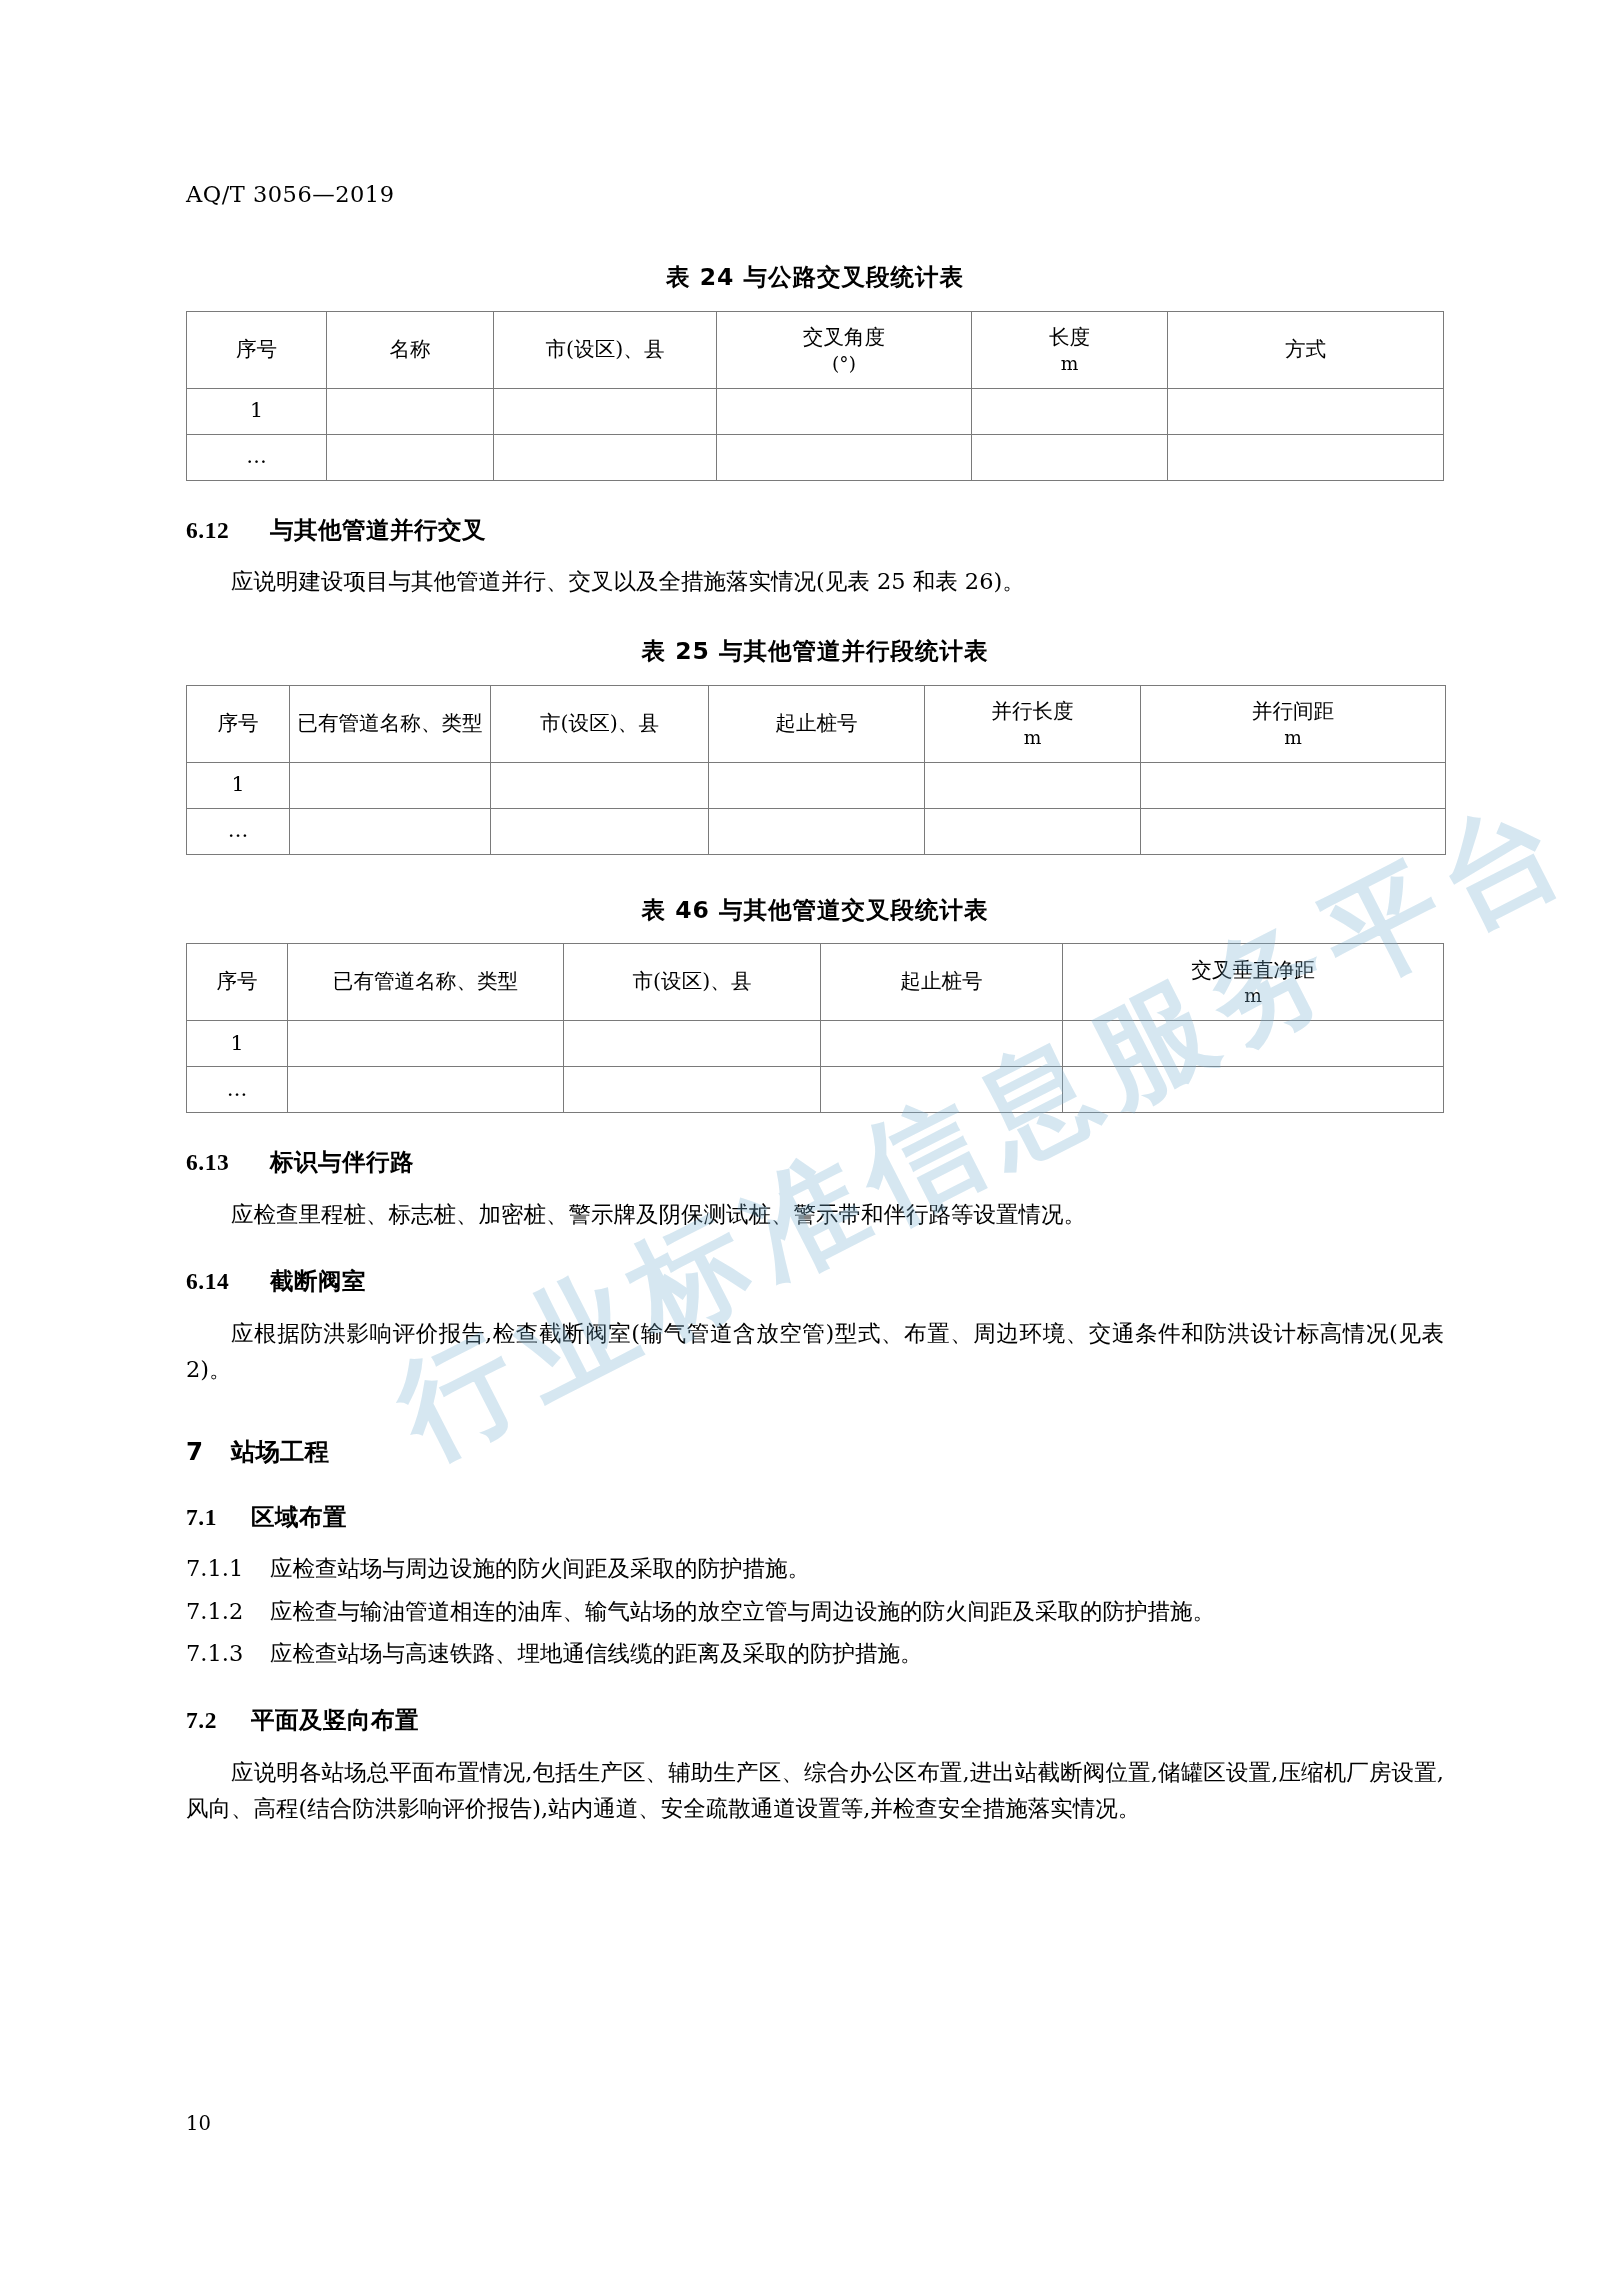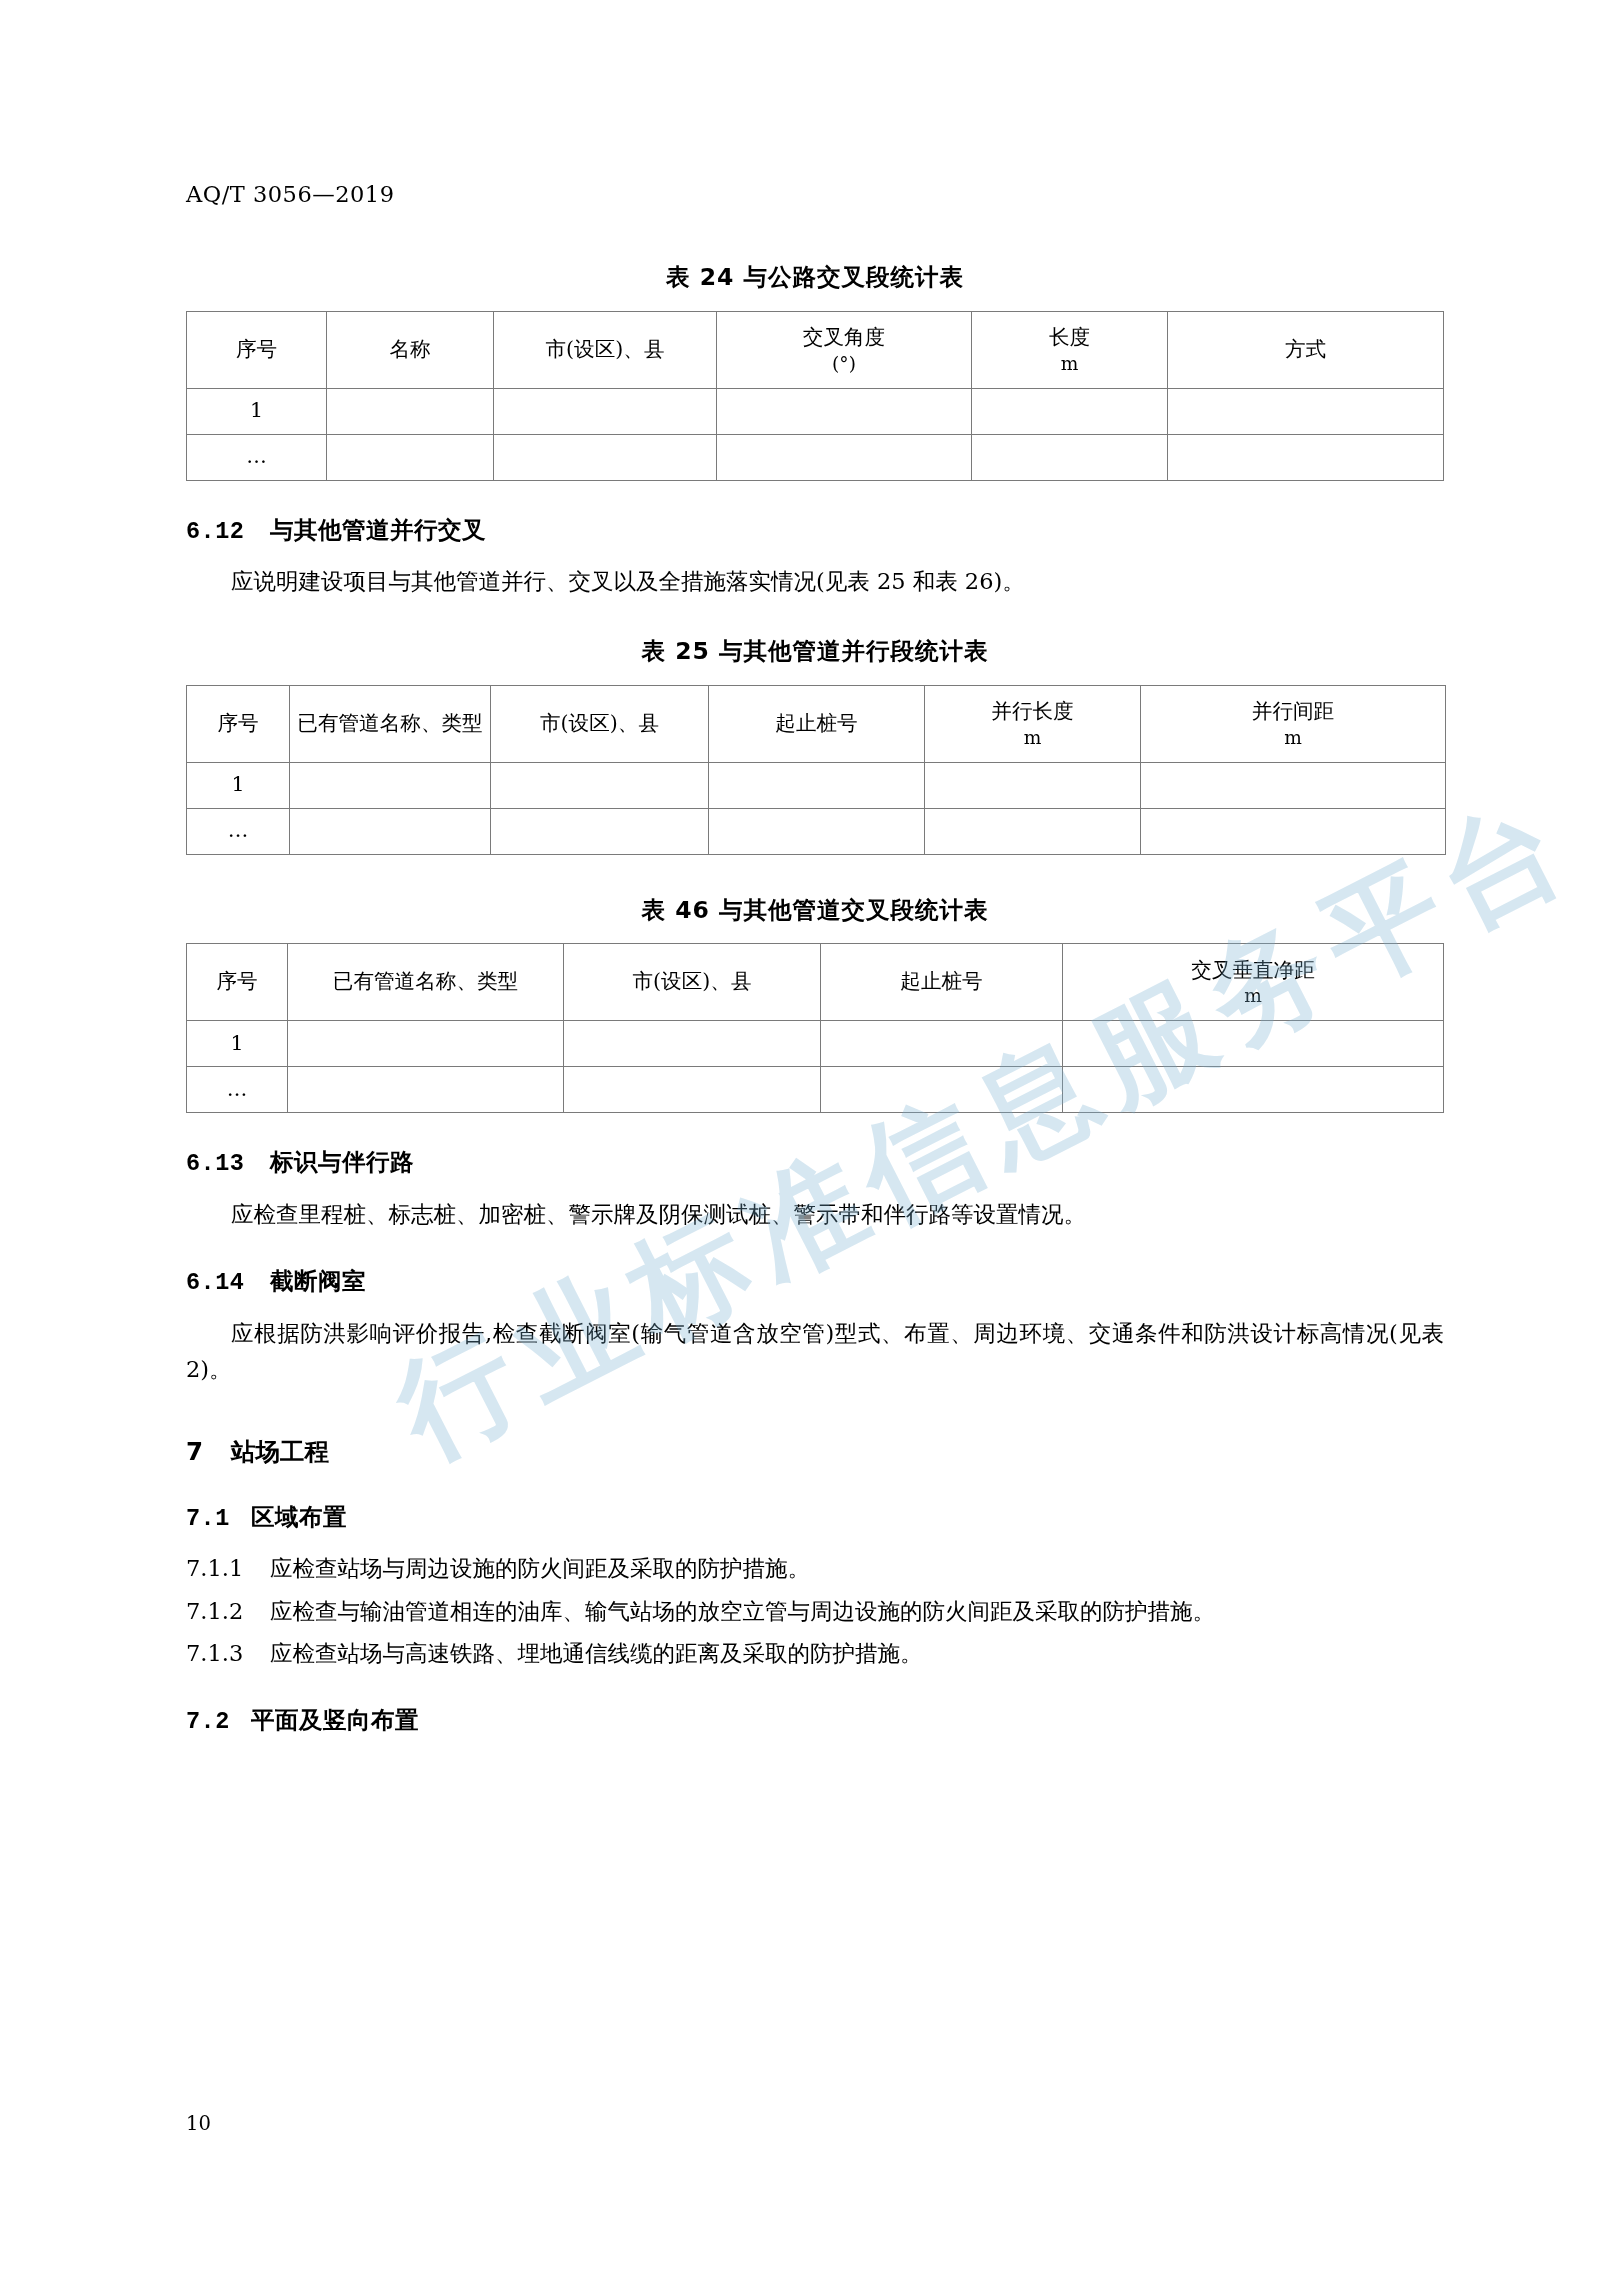--- a/index.html
+++ b/index.html
@@ -64,21 +64,21 @@
   }
   table.doc-table tr.body td {
     height: 45px;
   }
   .unit-sub {
     display: block;
     font-size: 18.6px;
     line-height: 1.25;
   }
   .sec-title {
-    font-family: Liberation Mono, monospace;
+    font-family: Liberation Serif, serif;
     font-weight: bold;
     font-size: 23.5px;
     margin: 33px 0 17.6px 0;
     letter-spacing: 0.5px;
   }
   .sec-title .num {
     display: inline-block;
     min-width: 65px;
   }
   .sec-title .num.wide {
@@ -296,19 +296,20 @@
     <p class="numbered">
       <span class="lbl">7.1.2</span><span>应检查与输油管道相连的油库、输气站场的放空立管与周边设施的防火间距及采取的防护措施。</span>
     </p>
     <p class="numbered">
       <span class="lbl">7.1.3</span><span>应检查站场与高速铁路、埋地通信线缆的距离及采取的防护措施。</span>
     </p>
 
     <div class="sec-title">
       <span class="num">7.2</span><span>平面及竖向布置</span>
     </div>
+    <p class="para">应说明各站场总平面布置情况,包括生产区、辅助生产区、综合办公区布置,进出站截断阀位置,储罐区设置,压缩机厂房设置,风向、高程(结合防洪影响评价报告),站内通道、安全疏散通道设置等,并检查安全措施落实情况。</p>
 
   </div>
 
   <div class="page-num">10</div>
 
 </div>
 
 
 </body></html>

